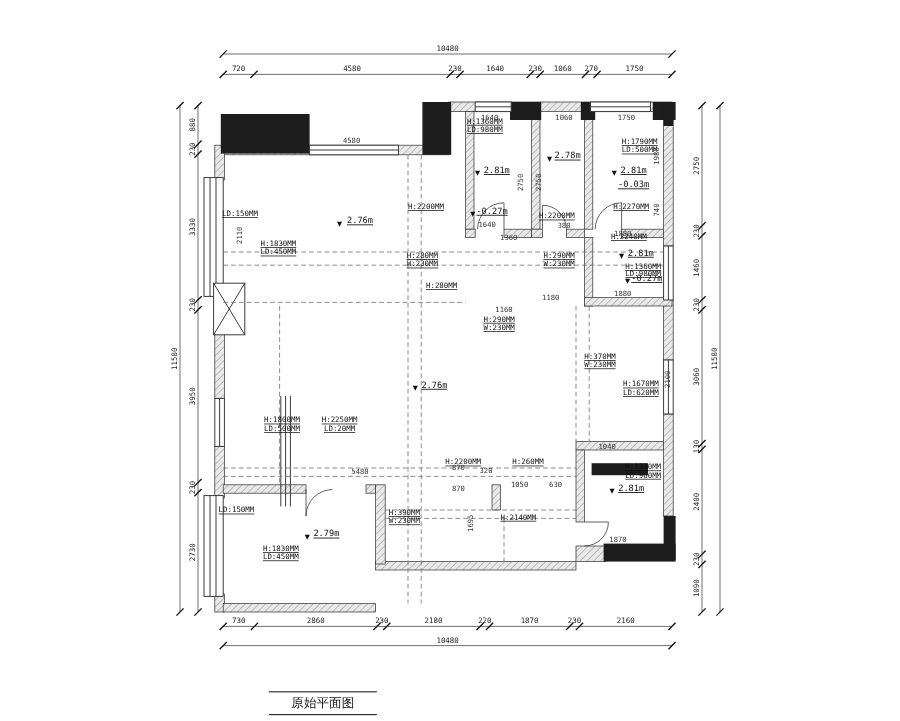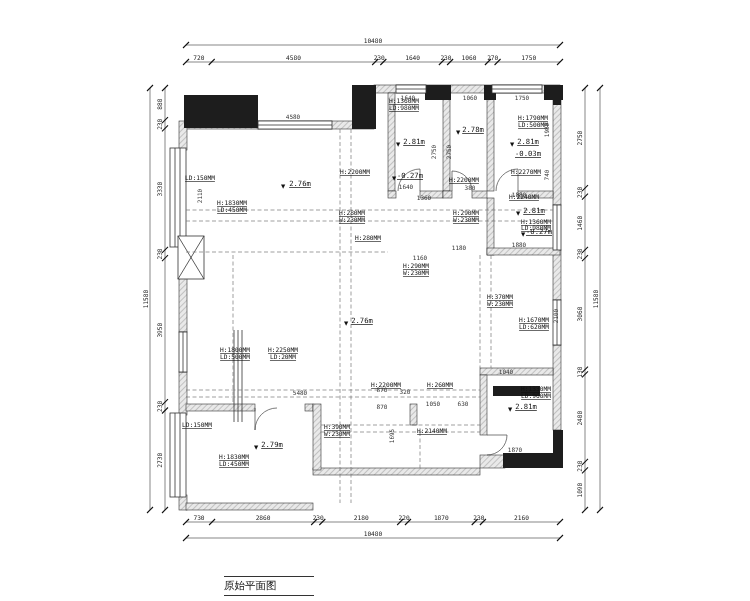--- a/index.html
+++ b/index.html
@@ -12,21 +12,21 @@
   .lvl{font:7.2px "DejaVu Sans Mono",monospace;fill:#111;text-anchor:middle;text-decoration:underline;}
   .sym{font:5.5px "DejaVu Sans",sans-serif;fill:#111;text-anchor:middle;}
   .dimline{stroke:#555;stroke-width:0.7;}
   .tick{stroke:#111;stroke-width:1.1;}
   .wall{fill:url(#hp);stroke:#333;stroke-width:0.6;}
   .blk{fill:#1d1d1d;stroke:none;}
   .wline{stroke:#333;stroke-width:0.8;fill:none;}
   .wrect{fill:#fff;stroke:#333;stroke-width:0.8;}
   .dash{stroke:#777;stroke-width:0.7;stroke-dasharray:4 2.5;fill:none;}
   .door{stroke:#444;stroke-width:0.7;fill:none;}
-  #title-block{position:absolute;left:224px;top:576px;width:90px;text-align:left;
+  #title-block{position:absolute;left:224px;top:576px;width:90px;text-align:center;
     font:10.5px "DejaVu Sans",sans-serif;color:#111;border-top:1px solid #333;border-bottom:1px solid #333;
     padding:2px 0;}
 </style>
 </head>
 <body>
 
 <div id="stage">
 <svg width="750" height="601" viewBox="0 0 750 601">
   <defs>
     <pattern id="hp" width="4" height="4" patternTransform="rotate(45)" patternUnits="userSpaceOnUse">

